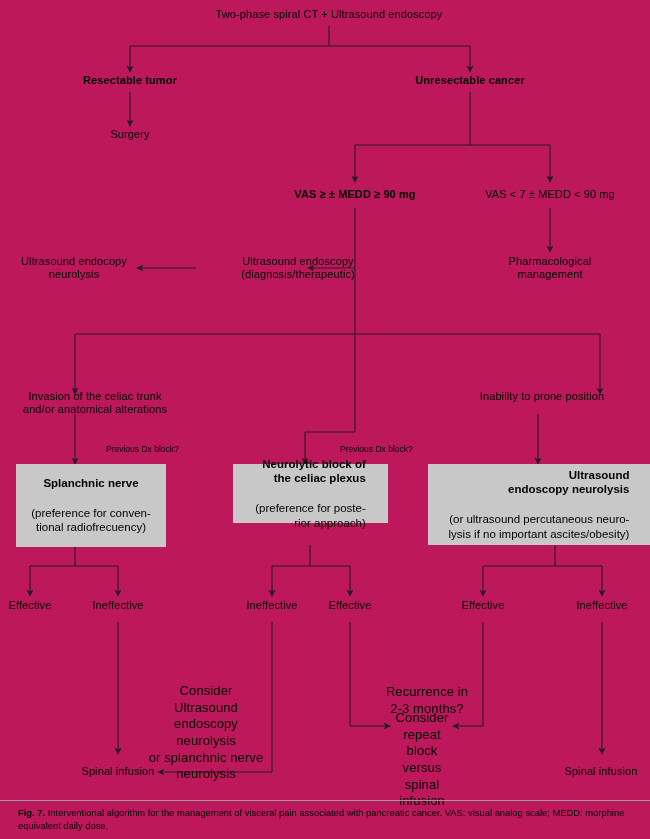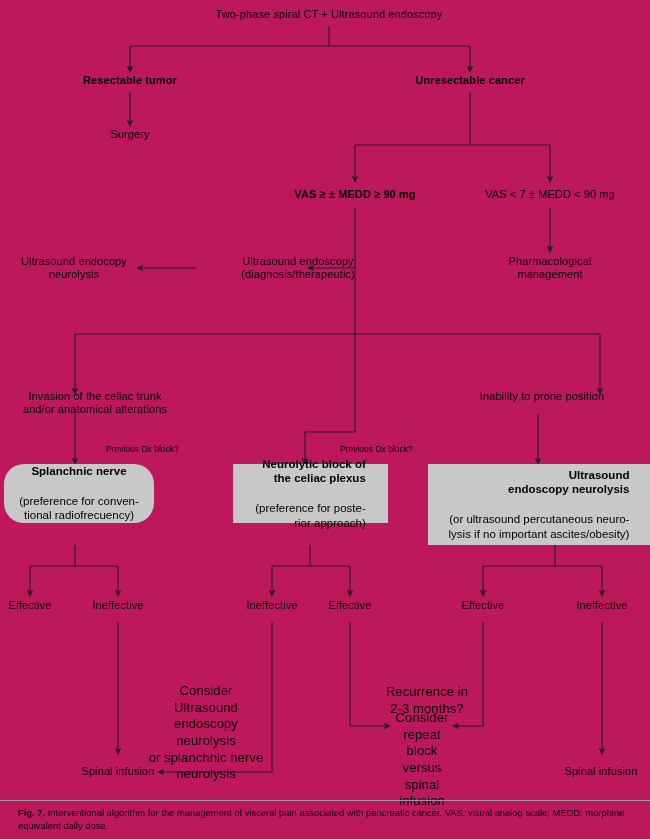--- a/index.html
+++ b/index.html
@@ -185,21 +185,21 @@
 
   <div class="node" style="left:480px; top:255px; width:140px;">Pharmacological
 management</div>
 
   <div class="node" style="left:462px; top:390px; width:160px;">Inability to prone position</div>
 
   <div class="lbl small" style="left:84px; top:444px; width:110px;">Previous Dx block?</div>
 
   <div class="lbl small" style="left:318px; top:444px; width:110px;">Previous Dx block?</div>
 
-  <div class="grey-box" style="left:4px; top:464px; width:150px; height:59px;border-radius:20px;">
+  <div class="grey-box" style="left:16px; top:464px; width:150px; height:83px;">
     <div>
       <div class="title">Splanchnic nerve</div>
       <div class="sub">(preference for conven-
 tional radiofrecuency)</div>
     </div>
   </div>
 
   <div class="grey-box" style="left:233px; top:464px; width:155px; height:59px;text-align:right;">
     <div>
       <div class="title">Neurolytic block of

